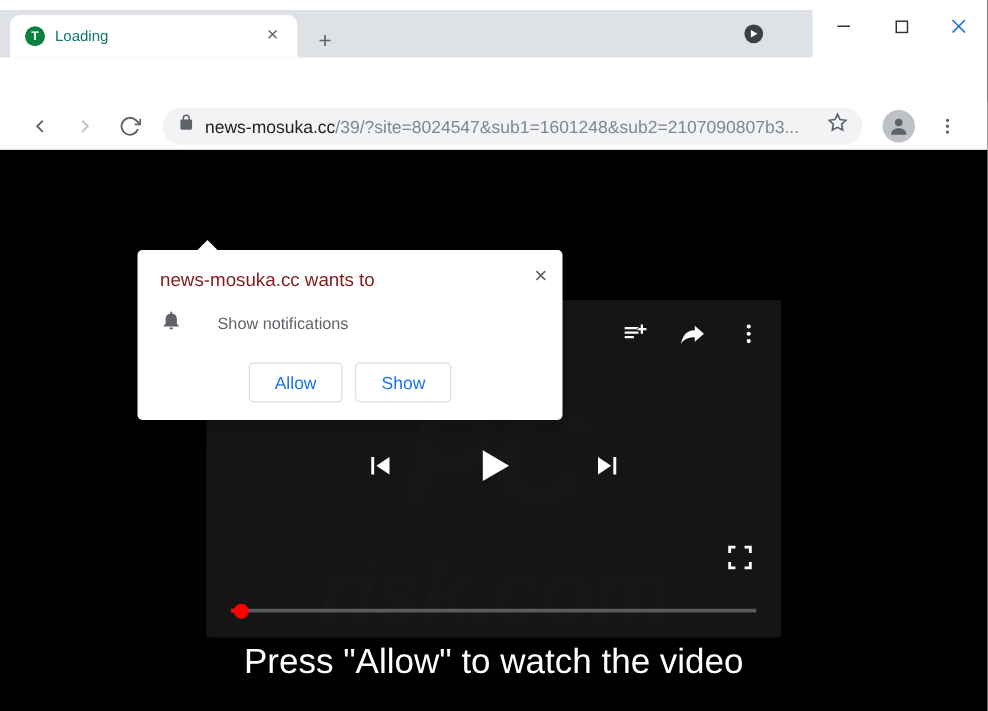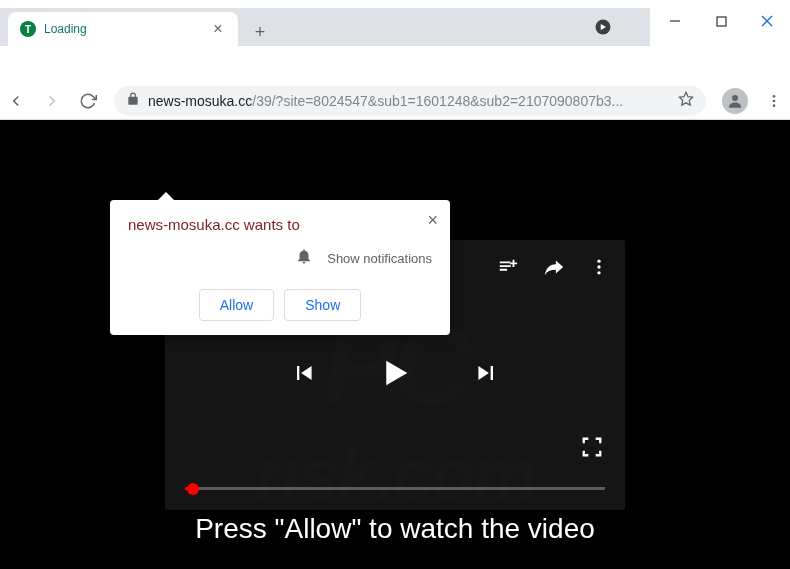--- a/index.html
+++ b/index.html
@@ -11,21 +11,21 @@
 .win-close svg { stroke: #1a73e8; }
 
 .tabbar { height: 38px; display: flex; align-items: flex-end; padding-left: 8px; background: #dee1e6; border-top: 1px solid #dee1e6; position: absolute; top: 8px; left: 0; right: 140px; }
 .tab { height: 34px; background: #fff; border-radius: 8px 8px 0 0; display: flex; align-items: center; padding: 0 12px; min-width: 230px; position: relative; }
 .tab-favicon { width: 16px; height: 16px; border-radius: 50%; background: #0b8043; display: flex; align-items: center; justify-content: center; color: #fff; font-size: 10px; font-weight: bold; margin-right: 8px; }
 .tab-title { font-size: 12px; color: #0f766e; flex: 1; }
 .tab-close { width: 16px; height: 16px; display: flex; align-items: center; justify-content: center; cursor: pointer; color: #5f6368; font-size: 16px; }
 .new-tab { width: 28px; height: 28px; display: flex; align-items: center; justify-content: center; margin-left: 8px; cursor: pointer; color: #5f6368; font-size: 18px; border-radius: 50%; }
 .titlebar-music { position: absolute; right: 178px; top: 18px; width: 18px; height: 18px; }
 
-.toolbar { height: 38px; background: #fff; display: flex; align-items: center; padding: 0 0; gap: 4px; border-bottom: 1px solid #dadce0; margin-top: 42px; }
+.toolbar { height: 38px; background: #fff; display: flex; align-items: center; padding: 0 16px; gap: 4px; border-bottom: 1px solid #dadce0; margin-top: 42px; }
 .nav-btn { width: 32px; height: 32px; display: flex; align-items: center; justify-content: center; cursor: pointer; border-radius: 50%; color: #5f6368; }
 .nav-btn.disabled { opacity: 0.4; cursor: default; }
 .addrbar { flex: 1; height: 30px; background: #f1f3f4; border-radius: 15px; display: flex; align-items: center; padding: 0 12px; margin: 0 6px; }
 .lock { margin-right: 8px; color: #5f6368; }
 .url { font-size: 14px; color: #202124; flex: 1; white-space: nowrap; overflow: hidden; }
 .url .dim { color: #80868b; }
 .star { color: #5f6368; margin-left: 8px; }
 .avatar { width: 26px; height: 26px; border-radius: 50%; background: #bdc1c6; margin: 0 6px; display: flex; align-items: center; justify-content: center; }
 .menu-dots { width: 32px; display: flex; align-items: center; justify-content: center; cursor: pointer; color: #5f6368; }
 
@@ -43,21 +43,21 @@
 .progress-fill { position: absolute; left: 0; top: 0; height: 100%; width: 2%; background: #f00; }
 .progress-dot { position: absolute; left: 2%; top: 50%; transform: translate(-50%, -50%); width: 12px; height: 12px; border-radius: 50%; background: #f00; }
 .fullscreen-btn { position: absolute; bottom: 48px; right: 22px; color: #fff; cursor: pointer; }
 
 .caption { position: absolute; bottom: 64px; left: 0; right: 0; text-align: center; color: #fff; font-size: 28px; font-weight: 400; }
 
 .permission { position: absolute; top: 80px; left: 110px; width: 340px; background: #fff; border-radius: 4px; box-shadow: 0 4px 16px rgba(0,0,0,0.25); padding: 16px 18px 14px; z-index: 50; }
 .permission::before { content: ''; position: absolute; top: -8px; left: 48px; border: 8px solid transparent; border-bottom-color: #fff; border-top: none; }
 .perm-close { position: absolute; top: 10px; right: 12px; cursor: pointer; color: #5f6368; font-size: 18px; }
 .perm-title { font-size: 15px; color: #7f1d1d; margin-bottom: 14px; }
-.perm-row { display: flex; align-items: center; gap: 14px; margin-bottom: 20px; justify-content: flex-end; }
+.perm-row { display: flex; align-items: center; gap: 28px; margin-bottom: 20px; }
 .perm-row-text { font-size: 13px; color: #5f6368; }
 .perm-actions { display: flex; justify-content: center; gap: 10px; }
 .perm-btn { padding: 7px 20px; border: 1px solid #dadce0; border-radius: 4px; background: #fff; color: #1a73e8; font-size: 14px; cursor: pointer; font-weight: 500; }
 </style>
 </head>
 <body>
 
 <div class="titlebar">
   <div class="win-btn">
     <svg width="12" height="12" viewBox="0 0 12 12">

